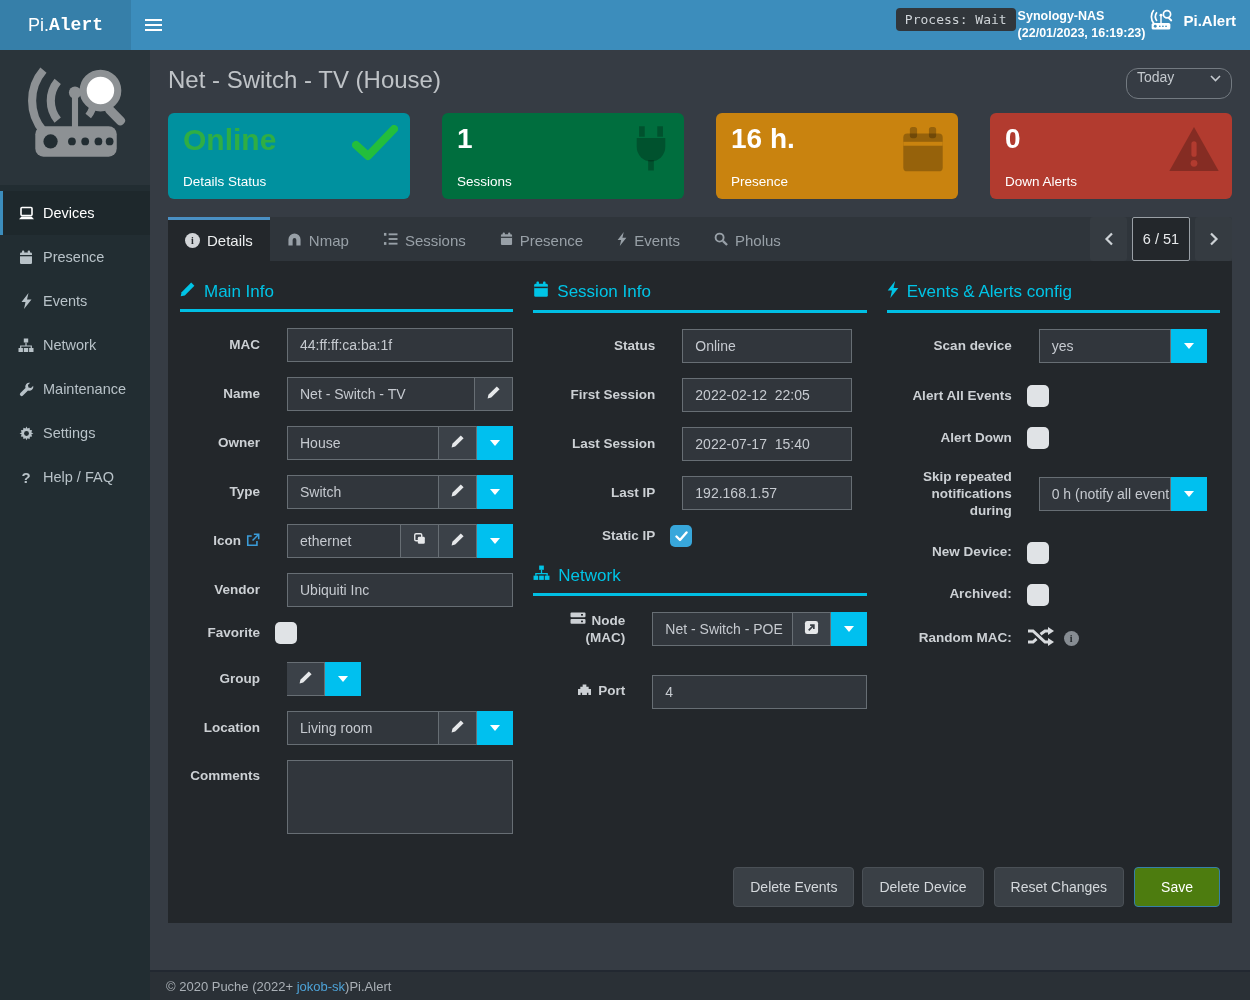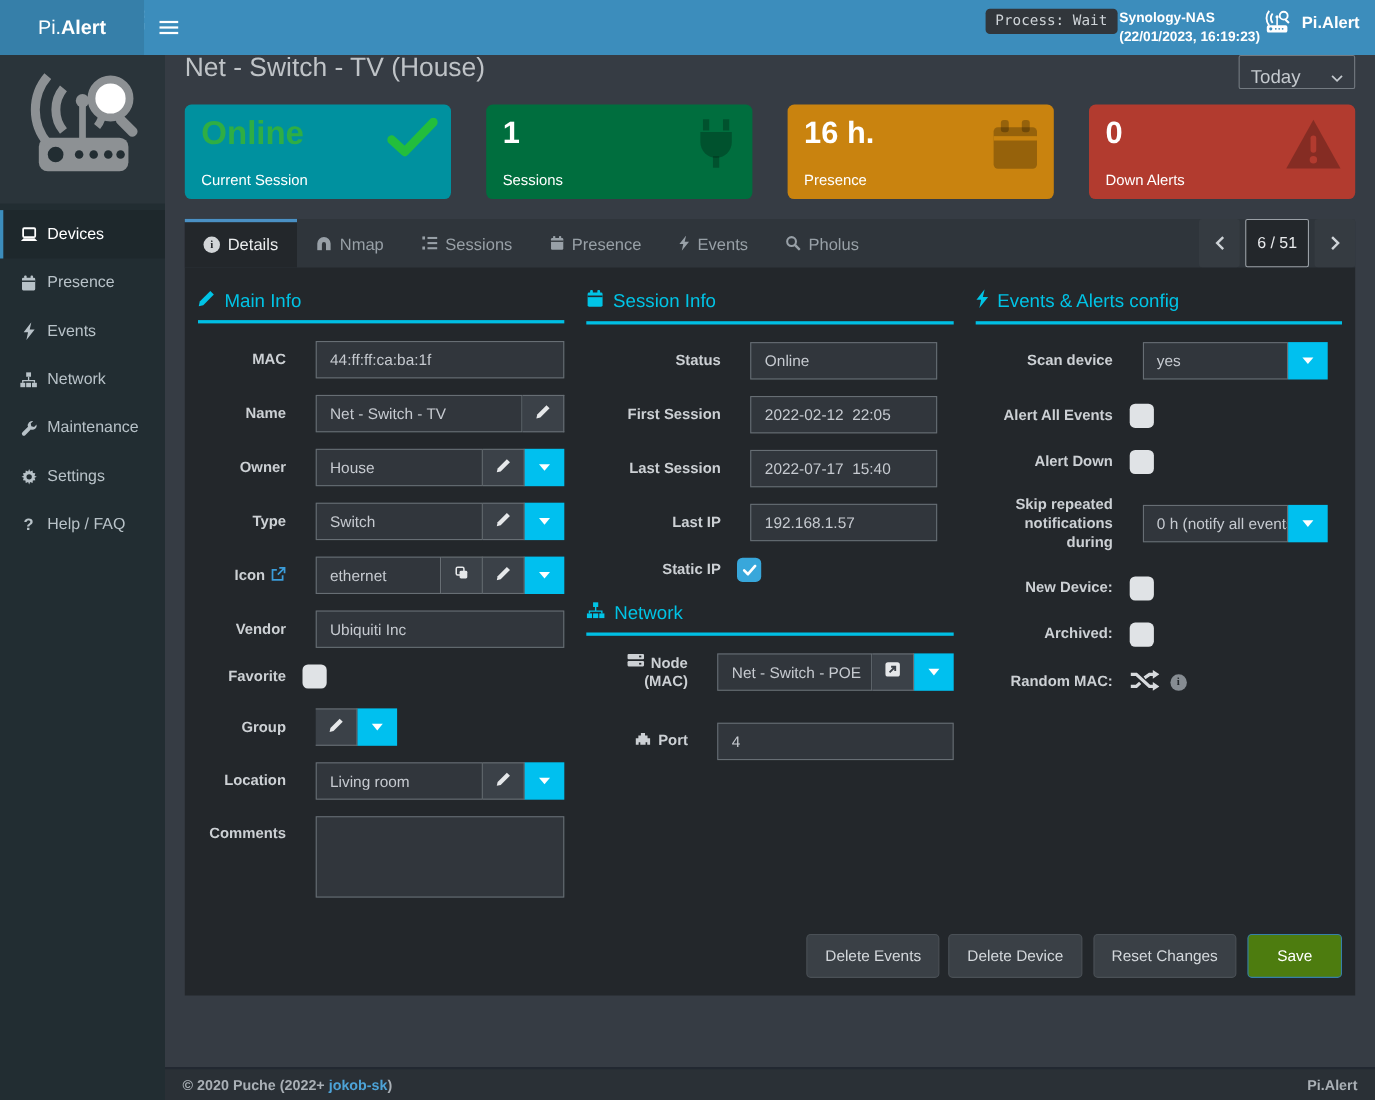--- a/index.html
+++ b/index.html
@@ -2,43 +2,43 @@
 <html><head>
 <meta charset="utf-8">
 <style>
   * { margin:0; padding:0; box-sizing:border-box; }
   html,body { width:1250px; height:1000px; overflow:hidden; }
   body { font-family:"Liberation Sans", sans-serif; background:#363c44; color:#c8ccd0; }
 
   
   .topbar { position:fixed; top:0; left:0; right:0; height:50px; display:flex; z-index:10; }
   .logo { width:131px; background:#367fa9; color:#fff; font-size:18px; display:flex; align-items:center; justify-content:center; }
-  .logo b { font-weight:bold; }
+  .logo b { font-weight:bold;font-family:Liberation Mono, monospace; }
   .nav { flex:1; background:#3c8dbc; display:flex; align-items:center; padding:0 14px; }
   .hamburger { width:40px; height:50px; display:flex; flex-direction:column; justify-content:center; align-items:flex-start; gap:3px; cursor:pointer; }
   .hamburger span { display:block; width:17px; height:2px; background:#fff; }
   .nav-right { margin-left:auto; display:flex; align-items:flex-start; gap:2px; }
   .proc-badge { background:#31363b; color:#cfd4d8; font-family:"DejaVu Sans Mono", monospace; font-size:13px; padding:4px 9px; border-radius:4px; }
   .hostblock { color:#fff; font-weight:bold; font-size:12.5px; line-height:1.35; }
   .brand { display:flex; align-items:center; gap:8px; color:#fff; font-weight:bold; font-size:15px; }
 
   
   .sidebar { position:fixed; top:50px; left:0; bottom:0; width:150px; background:#222d32; }
   .side-logo { height:135px; background:#2a343a; display:flex; align-items:center; justify-content:center; }
   .menu { list-style:none; margin-top:6px; }
   .menu li { display:flex; align-items:center; gap:8px; height:44px; padding:0 14px; font-size:14.5px; color:#b8c2c8; cursor:pointer; border-left:3px solid transparent; }
   .menu li.active { background:#1e282c; color:#fff; border-left-color:#3c8dbc; }
   .menu .micon { width:18px; display:flex; justify-content:center; color:inherit; font-size:15px; }
 
   
-  .main { margin-left:150px; padding-top:34px; height:1000px; display:flex; flex-direction:column; }
+  .main { margin-left:150px; padding-top:52px; height:1000px; display:flex; flex-direction:column; }
   .content { flex:1; padding:12px 16px 0 16px; }
   .page-head { display:flex; align-items:flex-start; justify-content:space-between; padding:2px 2px 0 2px; }
   .page-title { font-size:24px; font-weight:400; color:#bfc3c7; }
-  .period-select { width:106px; height:31px; border:1px solid #737a81; border-radius:2px; display:flex; align-items:flex-end; justify-content:space-between; padding:0 10px; font-size:17px; color:#c4c9ce; cursor:pointer; margin-top:2px; }
+  .period-select { width:106px; height:31px; border:1px solid #737a81; border-radius:12px; display:flex; align-items:flex-start; justify-content:space-between; padding:0 10px; font-size:14px; color:#c4c9ce; cursor:pointer; margin-top:2px; }
 
   
   .cards { display:grid; grid-template-columns:repeat(4,1fr); gap:32px; margin:14px 2px 0 2px; }
   .card { height:86px; border-radius:6px; padding:10px 15px; position:relative; color:#fff; overflow:hidden; }
   .card .cval { font-size:28px; font-weight:bold; line-height:1.15; }
   .card .clabel { font-size:13.5px; position:absolute; left:15px; bottom:10px; }
   .card .cicon { position:absolute; right:12px; top:12px; color:rgba(0,0,0,0.25); }
   .card-teal { background:#00919f; }
   .card-teal .cval { color:#2fae44; font-size:30px; }
   .card-green { background:#006e3e; }
@@ -87,21 +87,21 @@
 
   .extlink { color:#3b9cd9; margin-left:5px; display:inline-flex; vertical-align:-2px; }
   .infodot { width:15px; height:15px; border-radius:50%; background:#868c92; color:#23272b; font-size:10px; font-weight:bold; display:inline-flex; align-items:center; justify-content:center; margin-left:10px; font-family:"Liberation Serif", serif; }
 
   
   .actions { display:flex; justify-content:flex-end; gap:8px; margin-top:18px; }
   .btn { height:40px; padding:0 16px; background:#3a4046; border:1px solid #4a5056; border-radius:4px; color:#d4d8dc; font-size:14px; font-family:"Liberation Sans", sans-serif; cursor:pointer; }
   .btn.primary { background:#4d7c0f; border-color:#367fa9; color:#fff; padding:0 26px; }
 
   
-  .footer { height:30px; background:#2a3036; border-top:2px solid #222831; display:flex; align-items:center; justify-content:space-between; padding:0 16px; font-size:13px; color:#aab0b6; margin-left:0;font-weight:bold; }
+  .footer { height:30px; background:#2a3036; border-top:2px solid #222831; display:flex; align-items:center; padding:0 16px; font-size:13px; color:#aab0b6; margin-left:0; }
   .footer a { color:#4da3d8; text-decoration:none; cursor:pointer; }
 
   .ticon { display:inline-flex; }
   .infocircle { width:15px; height:15px; border-radius:50%; background:#d2d5d8; color:#23272b; font-size:10px; font-weight:bold; display:inline-flex; align-items:center; justify-content:center; font-family:"Liberation Serif", serif; }
   .tab:not(.active) .infocircle { background:#98a0a7; }
 </style>
 </head>
 <body>
 
 <div class="topbar">
@@ -240,21 +240,21 @@
             </svg></span>
       </div>
     </div>
 
     <div class="cards">
       <div class="card card-teal">
         <div class="cval">Online</div>
         <div class="cicon" style="color:#23be3c;"><svg width="46" height="36" viewBox="0 0 46 36">
               <path d="M4 20 L16 31 L42 4" stroke="currentColor" stroke-width="8" fill="none" stroke-linecap="round" stroke-linejoin="round"></path>
             </svg></div>
-        <div class="clabel">Current Session</div>
+        <div class="clabel">Details Status</div>
       </div>
       <div class="card card-green">
         <div class="cval">1</div>
         <div class="cicon"><svg width="42" height="52" viewBox="0 0 16 20">
               <path d="M4.5 0.5 v4 M11.5 0.5 v4" stroke="currentColor" stroke-width="2.2"></path>
               <path d="M2.5 5 h11 v3.5 a5.5 5.5 0 0 1 -11 0 z" fill="currentColor"></path>
               <path d="M8 13.5 v4" stroke="currentColor" stroke-width="2.2"></path>
             </svg></div>
         <div class="clabel">Sessions</div>
       </div>

